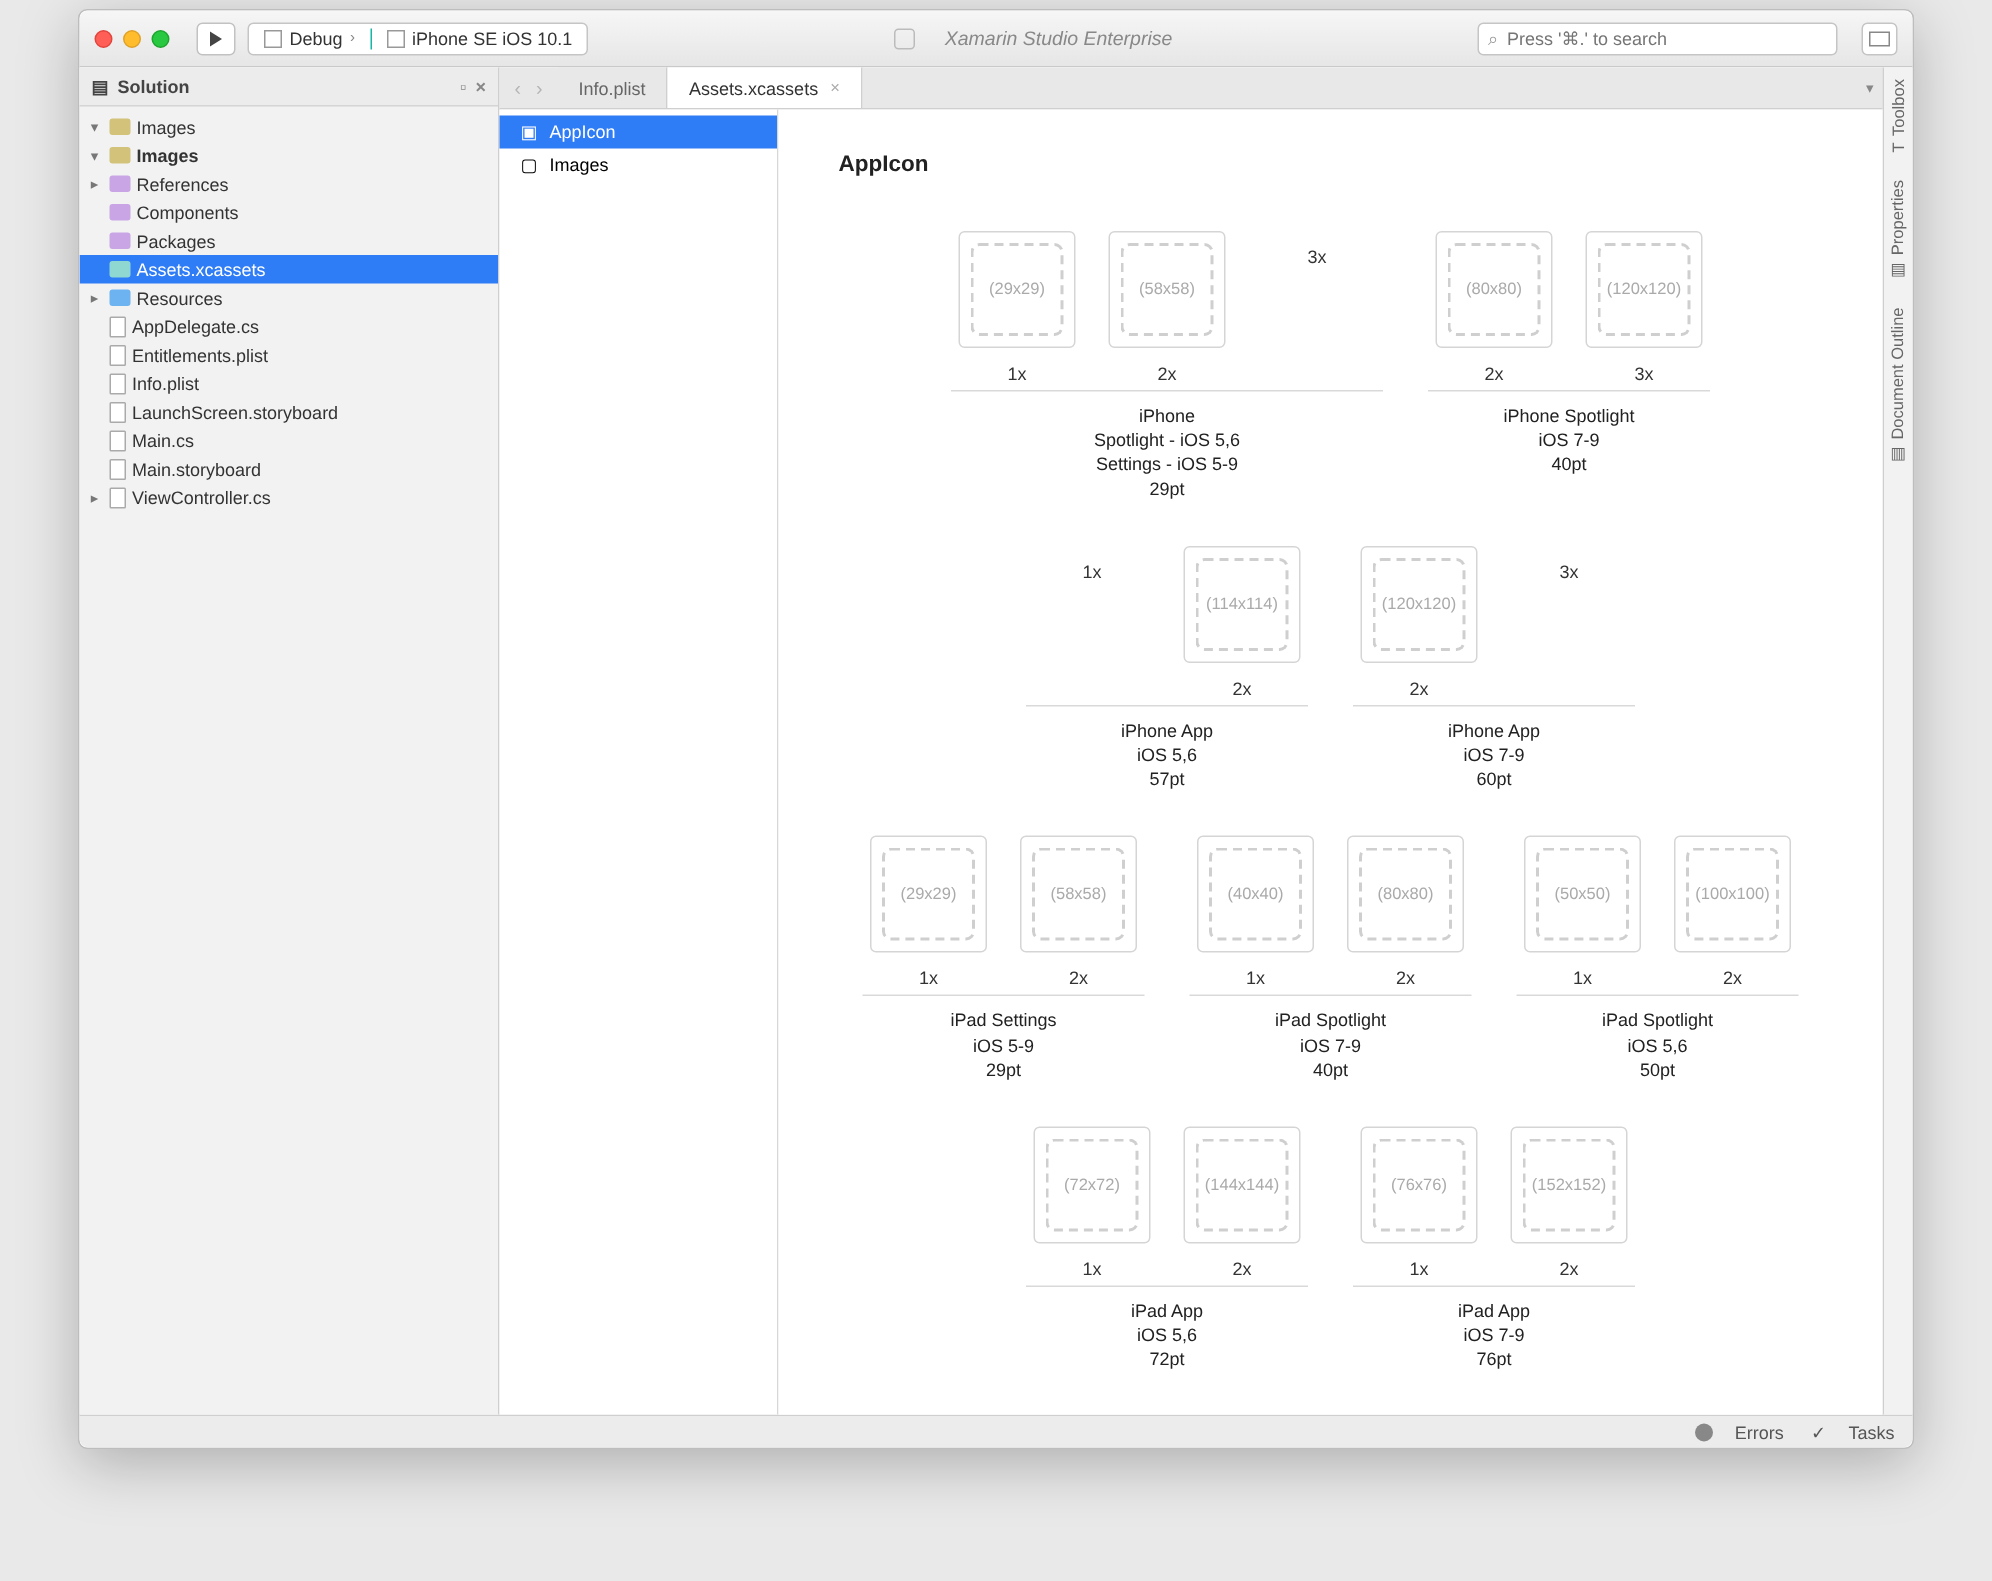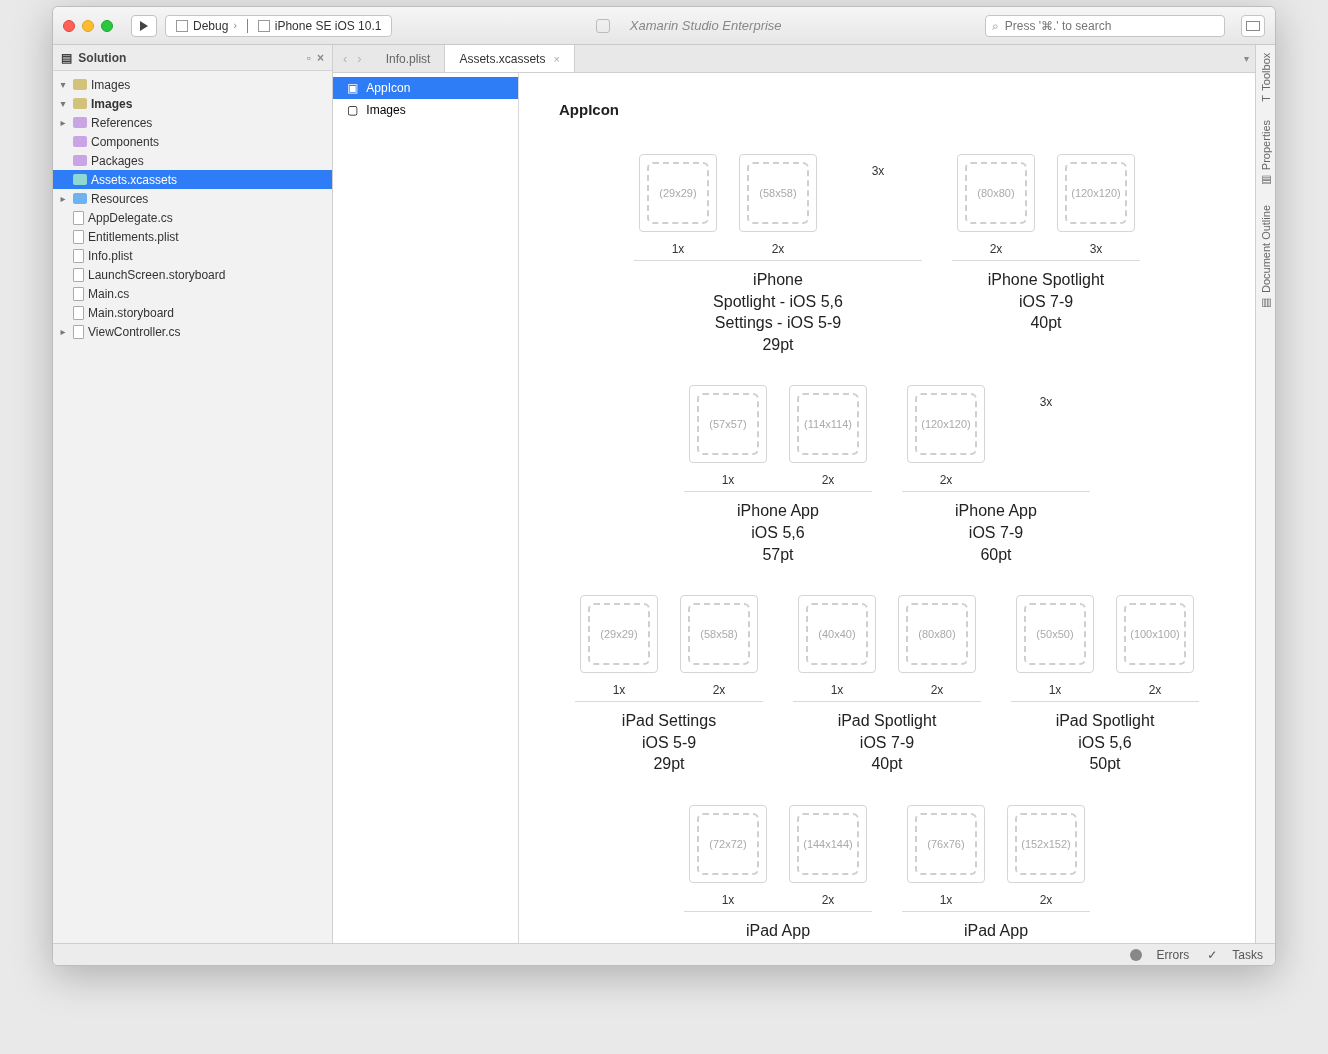--- a/index.html
+++ b/index.html
@@ -54,21 +54,21 @@
 .prer { display:flex; justify-content:center; gap:10px; align-items:center; margin-bottom:28px; font-size:13px; color:#333;}
 .prer input { width:14px; height:14px;}
 .groups { display:flex; flex-direction:column; gap:30px; align-items:center;}
 .grouprow { display:flex; gap:30px; justify-content:center;}
 .group { display:flex; flex-direction:column; align-items:center;}
 .wells-row { display:flex; gap:12px;}
 .well-col { display:flex; flex-direction:column; align-items:center; width:88px;}
 .well { width:78px; height:78px; border:1px solid #d5d5d5; border-radius:4px; display:flex; align-items:center; justify-content:center;}
 .dashed { width:62px; height:62px; border:2px dashed #cfcfcf; border-radius:6px; display:flex; align-items:center; justify-content:center; font-size:11px; color:#aaa;}
 .scale { font-size:12px; color:#333; margin-top:10px;}
-.gtitle { font-size:16px; color:#222; text-align:center; margin-top:8px; line-height:1.35;}
+.gtitle { font-size:12px; color:#222; text-align:center; margin-top:8px; line-height:1.35;}
 .group .sep-full { width:100%; height:1px; background:#d9d9d9; margin-top:4px;}
 .right-rail { width:20px; background:#f2f2f2; border-left:1px solid #cfcfcf; display:flex; flex-direction:column; align-items:center; padding-top:8px; gap:18px;}
 .rail-item { writing-mode:vertical-rl; transform:rotate(180deg); font-size:11px; color:#666; display:flex; align-items:center; gap:4px;}
 .statusbar { height:22px; background:#ececec; border-top:1px solid #cfcfcf; display:flex; align-items:center; justify-content:flex-end; padding:0 12px; gap:18px; font-size:12px; color:#555; border-radius:0 0 6px 6px;}
 .statusbar .sitem{display:flex;align-items:center;gap:15px;}
 .tabend { flex:1; display:flex; justify-content:flex-end; align-items:center; padding-right:6px;}
 .tabend span{color:#888;font-size:10px;}
 .sqicon{width:12px;height:12px;border:1px solid #999;display:inline-block;}
 .mglass{color:#999;font-size:12px;}
 .gearish{width:14px;height:10px;background:#fff;border:1px solid #888;}
@@ -272,23 +272,20 @@
                       </div>
                     </div>
                     <div class="sep-full"></div>
                     <div class="gtitle">iPhone Spotlight<br>iOS 7-9<br>40pt</div>
                   </div>
                 </div>
                 <div class="grouprow">
                   <div class="group">
                     <div class="wells-row">
                       <div class="well-col">
-                        <div class="well">
-                          <div class="dashed">(57x57)</div>
-                        </div>
                         <div class="scale">1x</div>
                       </div>
                       <div class="well-col">
                         <div class="well">
                           <div class="dashed">(114x114)</div>
                         </div>
                         <div class="scale">2x</div>
                       </div>
                     </div>
                     <div class="sep-full"></div>

